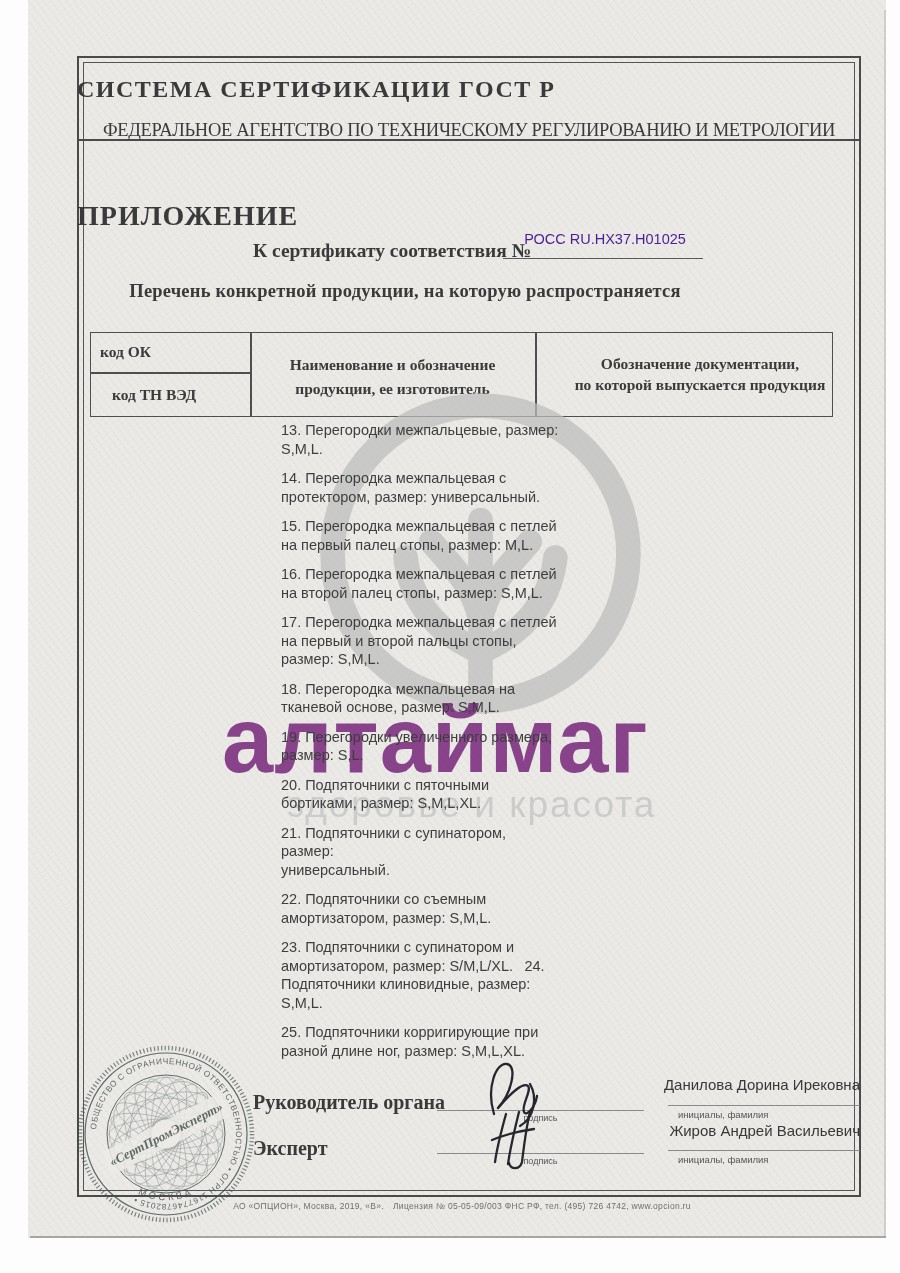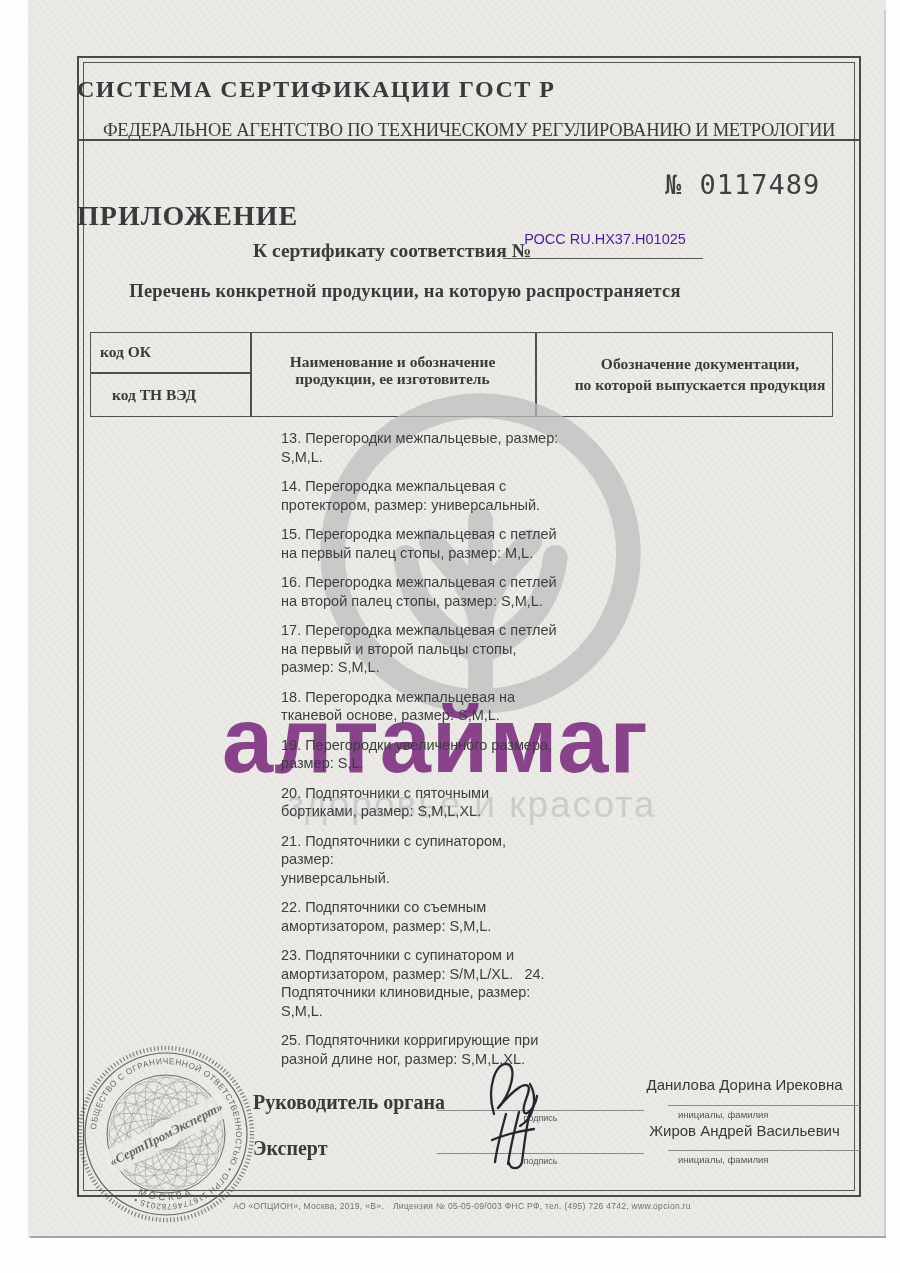--- a/index.html
+++ b/index.html
@@ -36,41 +36,41 @@
   .intro1{left:77px;top:281px;width:656px;text-align:center;font-weight:bold;font-size:18.5px;letter-spacing:.2px;}
   .intro2{left:77px;top:304px;width:784px;text-align:center;font-weight:bold;font-size:18.5px;letter-spacing:.2px;}
 
   .tbl{left:90px;top:332px;width:743px;height:85px;border:1.5px solid #4f4f4f;box-sizing:border-box;}
   .tbl-v1{left:250px;top:332px;width:1.5px;height:85px;background:#4f4f4f;}
   .tbl-v2{left:535px;top:332px;width:1.5px;height:85px;background:#4f4f4f;}
   .tbl-h1{left:90px;top:372px;width:160px;height:1.5px;background:#4f4f4f;}
   .tbl-cell{font-size:15.5px;font-weight:bold;color:#3b3b3b;}
   .c1a{left:100px;top:343px;}
   .c1b{left:112px;top:386px;}
-  .c2{left:252px;top:353px;width:281px;text-align:center;line-height:17px;}
+  .c2{left:252px;top:353px;width:281px;text-align:center;line-height:24px;}
   .c3{left:537px;top:353px;width:294px;text-align:center;line-height:21px;margin-left:16px;}
 
   .products{left:281px;top:421px;width:278px;z-index:2;}
-  .products p{margin:8px 0 11px 0;font-family:"Liberation Sans",sans-serif;font-size:14.5px;
+  .products p{margin:0 0 11px 0;font-family:"Liberation Sans",sans-serif;font-size:14.5px;
               line-height:18.5px;color:#3e3e3e;white-space:pre-line;}
 
   .wm-logo{left:303px;top:376px;z-index:1;opacity:.72;}
   .wm-brand{left:222px;top:688px;font-family:"Liberation Sans",sans-serif;font-weight:bold;
             font-size:92px;letter-spacing:1px;color:#701a75;opacity:.8;z-index:1;white-space:nowrap;}
   .wm-tagline{left:287px;top:784px;font-family:"Liberation Sans",sans-serif;
               font-size:37px;letter-spacing:2px;color:#c7c7c7;opacity:.85;z-index:1;white-space:nowrap;}
 
   .role1{left:253px;top:1091px;font-size:20px;font-weight:bold;white-space:nowrap;z-index:3;}
   .role2{left:253px;top:1137px;font-size:20px;font-weight:bold;white-space:nowrap;z-index:3;}
   .sig-line{width:207px;height:1px;background:#8a8a8a;left:437px;}
   .sl1{top:1110px;} .sl2{top:1153px;}
   .sig-label{left:437px;width:207px;text-align:center;font-size:9px;color:#555;
              font-family:"Liberation Sans",sans-serif;}
   .sgl1{top:1113px;} .sgl2{top:1156px;}
-  .name{left:646px;top:1076px;width:197px;text-align:center;font-size:15px;color:#383838;
+  .name{left:663px;top:1076px;width:197px;text-align:right;font-size:15px;color:#383838;
         font-family:"Liberation Sans",sans-serif;white-space:nowrap;}
   .name2{top:1122px;}
   .name-line{left:668px;width:192px;height:1px;background:#8a8a8a;}
   .nl1{top:1105px;} .nl2{top:1150px;}
   .name-label{left:678px;font-size:9.5px;color:#555;font-family:"Liberation Sans",sans-serif;}
   .nlb1{top:1109px;} .nlb2{top:1154px;}
 
   .sig-svg{z-index:4;}
   .stamp{left:72px;top:1040px;z-index:5;opacity:.85;}
 
@@ -100,21 +100,20 @@
   <div class="abs wm-brand">алтаймаг</div>
   <div class="abs wm-tagline">здоровье и красота</div>
 
   <div class="abs frame-outer"></div>
   <div class="abs frame-inner"></div>
   <div class="abs header-sep"></div>
 
   <div class="abs h-line1">СИСТЕМА СЕРТИФИКАЦИИ ГОСТ Р</div>
   <div class="abs h-line2">ФЕДЕРАЛЬНОЕ АГЕНТСТВО ПО ТЕХНИЧЕСКОМУ РЕГУЛИРОВАНИЮ И МЕТРОЛОГИИ</div>
 
-  <div class="abs cert-no mono">№ 0117489</div>
   <div class="abs doc-title">ПРИЛОЖЕНИЕ</div>
   <div class="abs cert-label">К сертификату соответствия №</div>
   <div class="abs cert-value sans">РОСС RU.HX37.H01025</div>
   <div class="abs cert-underline"></div>
 
   <div class="abs intro1">Перечень конкретной продукции,  на которую распространяется</div>
 
   <div class="abs tbl"></div>
   <div class="abs tbl-v1"></div>
   <div class="abs tbl-v2"></div>

